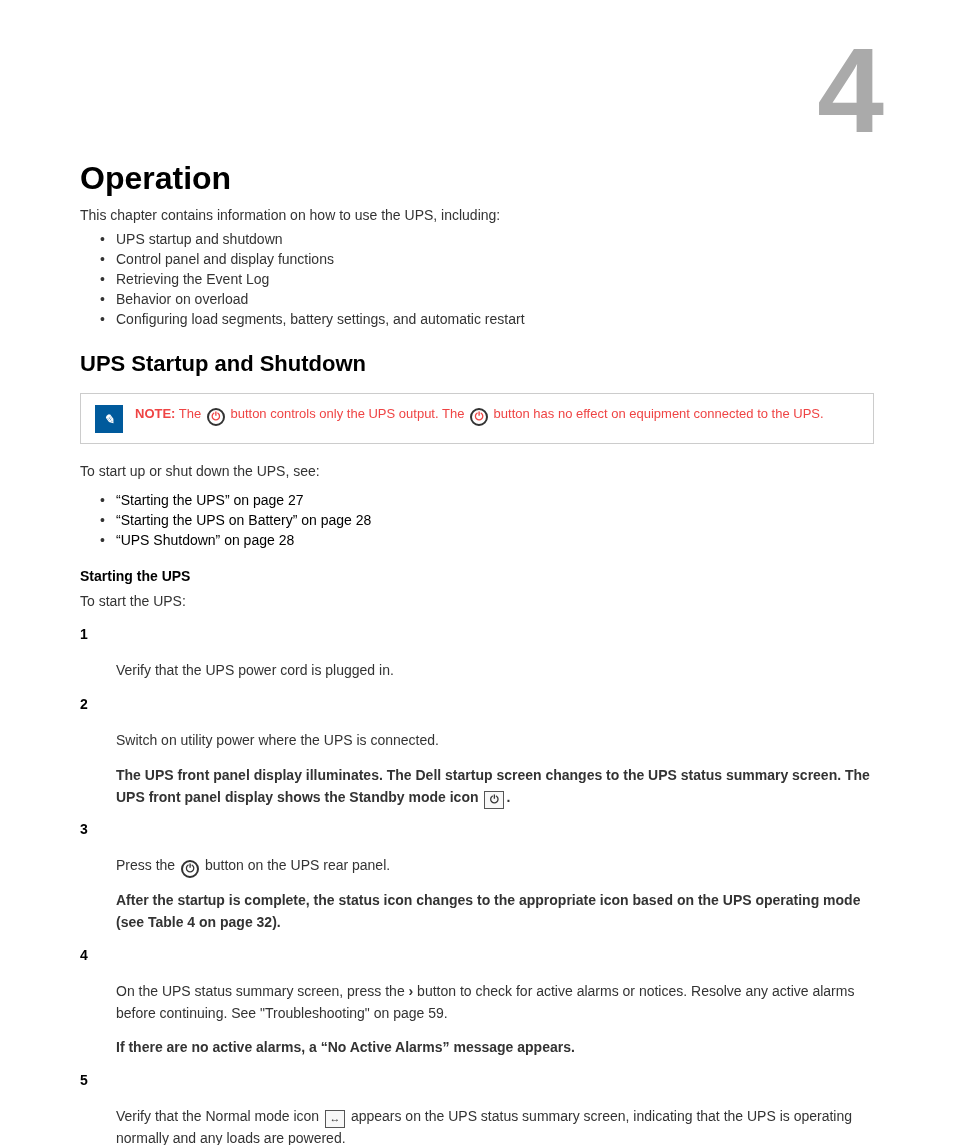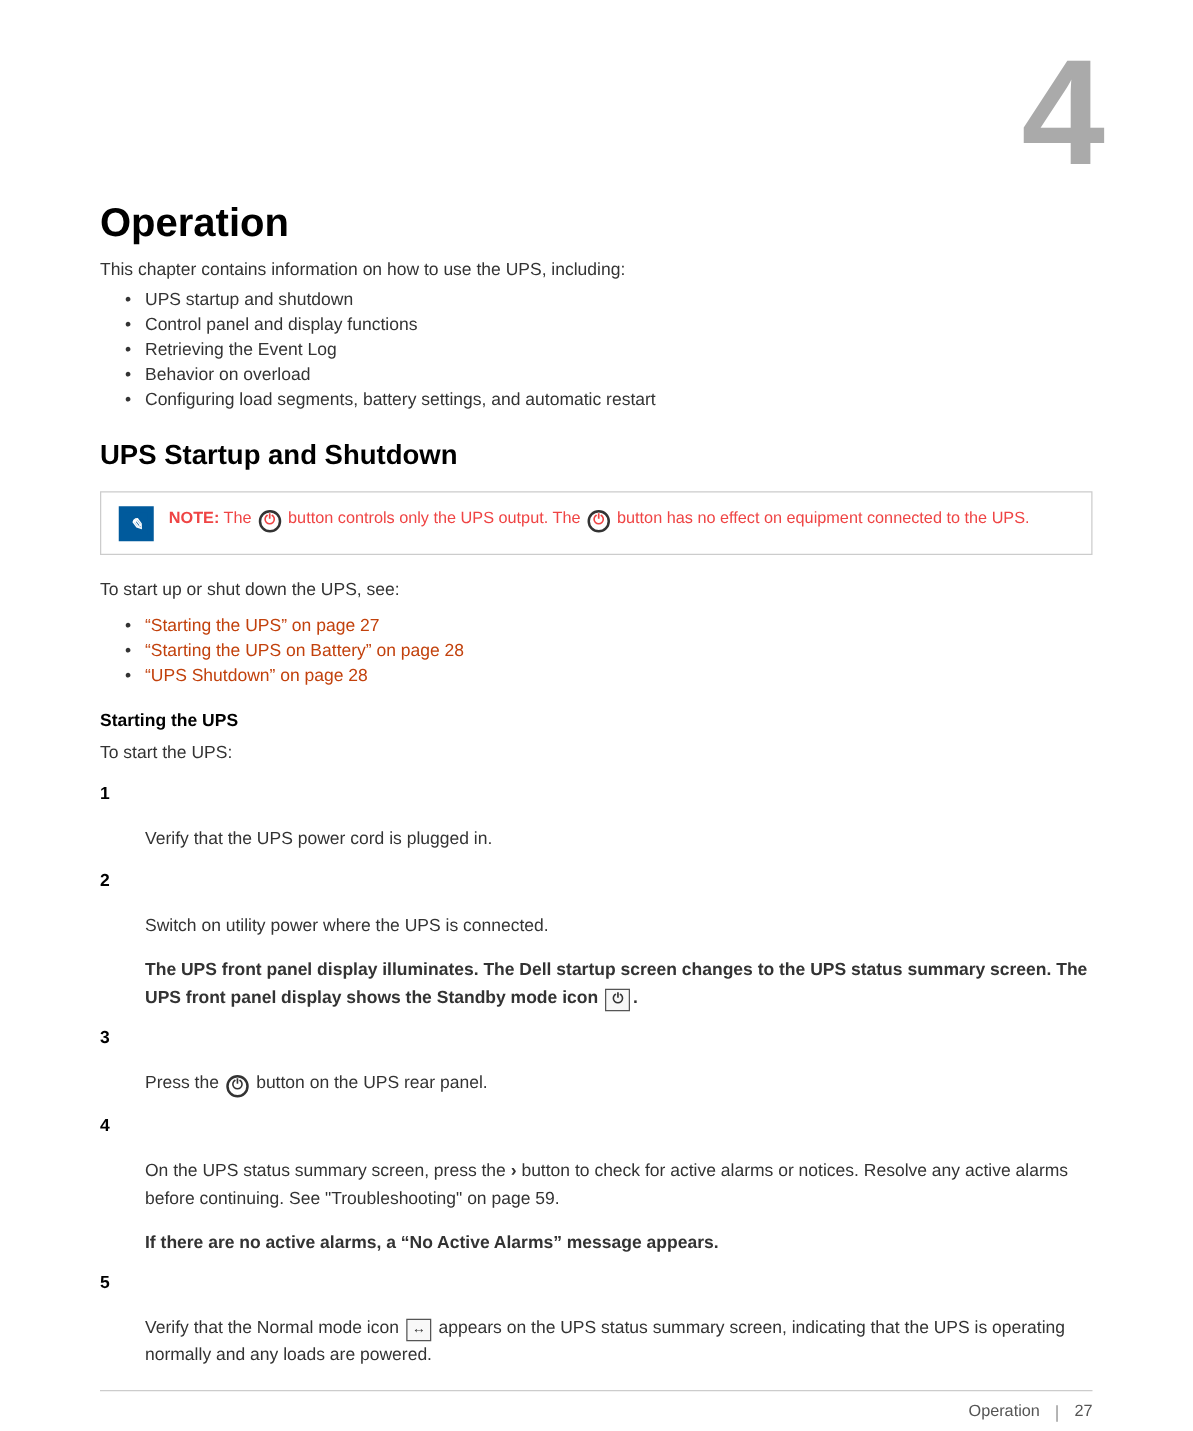--- a/index.html
+++ b/index.html
@@ -237,21 +237,21 @@
       margin: 0 12px;
       color: #999999;
     }
 
     .footer-page-number {
       font-size: 13px;
       color: #555555;
     }
 
     .link-text {
-      color: #c2410c;
+      color: #000000;
     }
   </style>
 </head>
 <body>
 
 <div class="page-container">
 
   <div class="chapter-number">4</div>
 
   <h1 class="chapter-title">Operation</h1>
@@ -307,20 +307,21 @@
     <p class="step-subtext">
       The UPS front panel display illuminates. The Dell startup screen changes to the UPS status summary screen. The UPS front panel display shows the Standby mode icon <span class="standby-icon-inline">⏻</span>.
     </p>
 
     <li>
       <span class="step-number">3</span>
       <span class="step-content">
         Press the <span class="power-icon-inline"></span> button on the UPS rear panel.
       </span>
     </li>
+    <p class="step-subtext">After the startup is complete, the status icon changes to the appropriate icon based on the UPS operating mode (see Table 4 on page 32).</p>
 
     <li>
       <span class="step-number">4</span>
       <span class="step-content">
         On the UPS status summary screen, press the <strong>›</strong> button to check for active alarms or notices. Resolve any active alarms before continuing. See "Troubleshooting" on page 59.
       </span>
     </li>
     <p class="step-subtext">If there are no active alarms, a “No Active Alarms” message appears.</p>
 
     <li>

